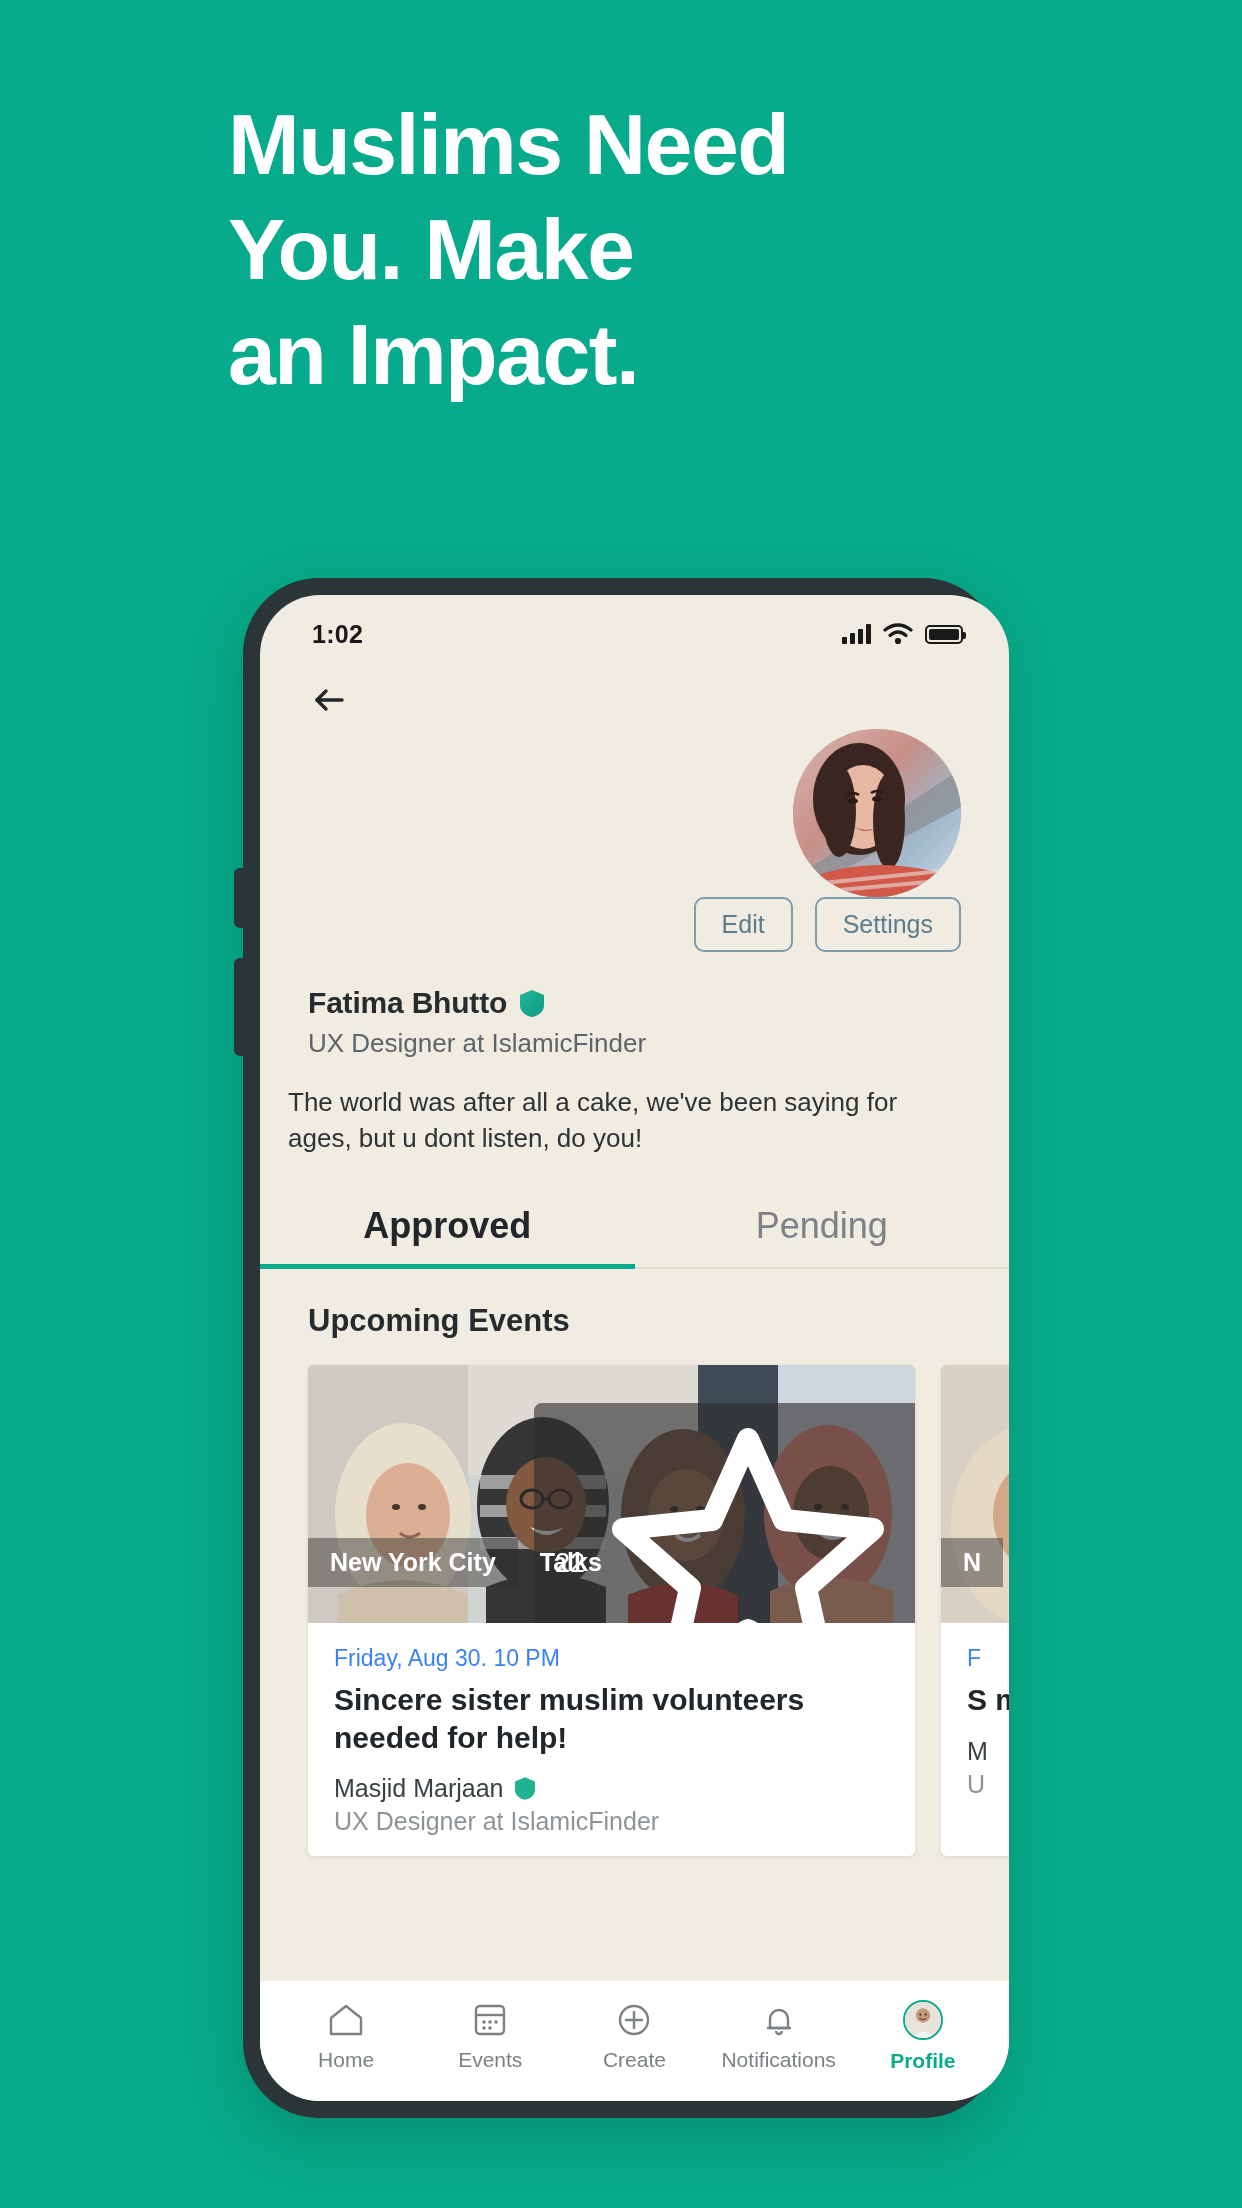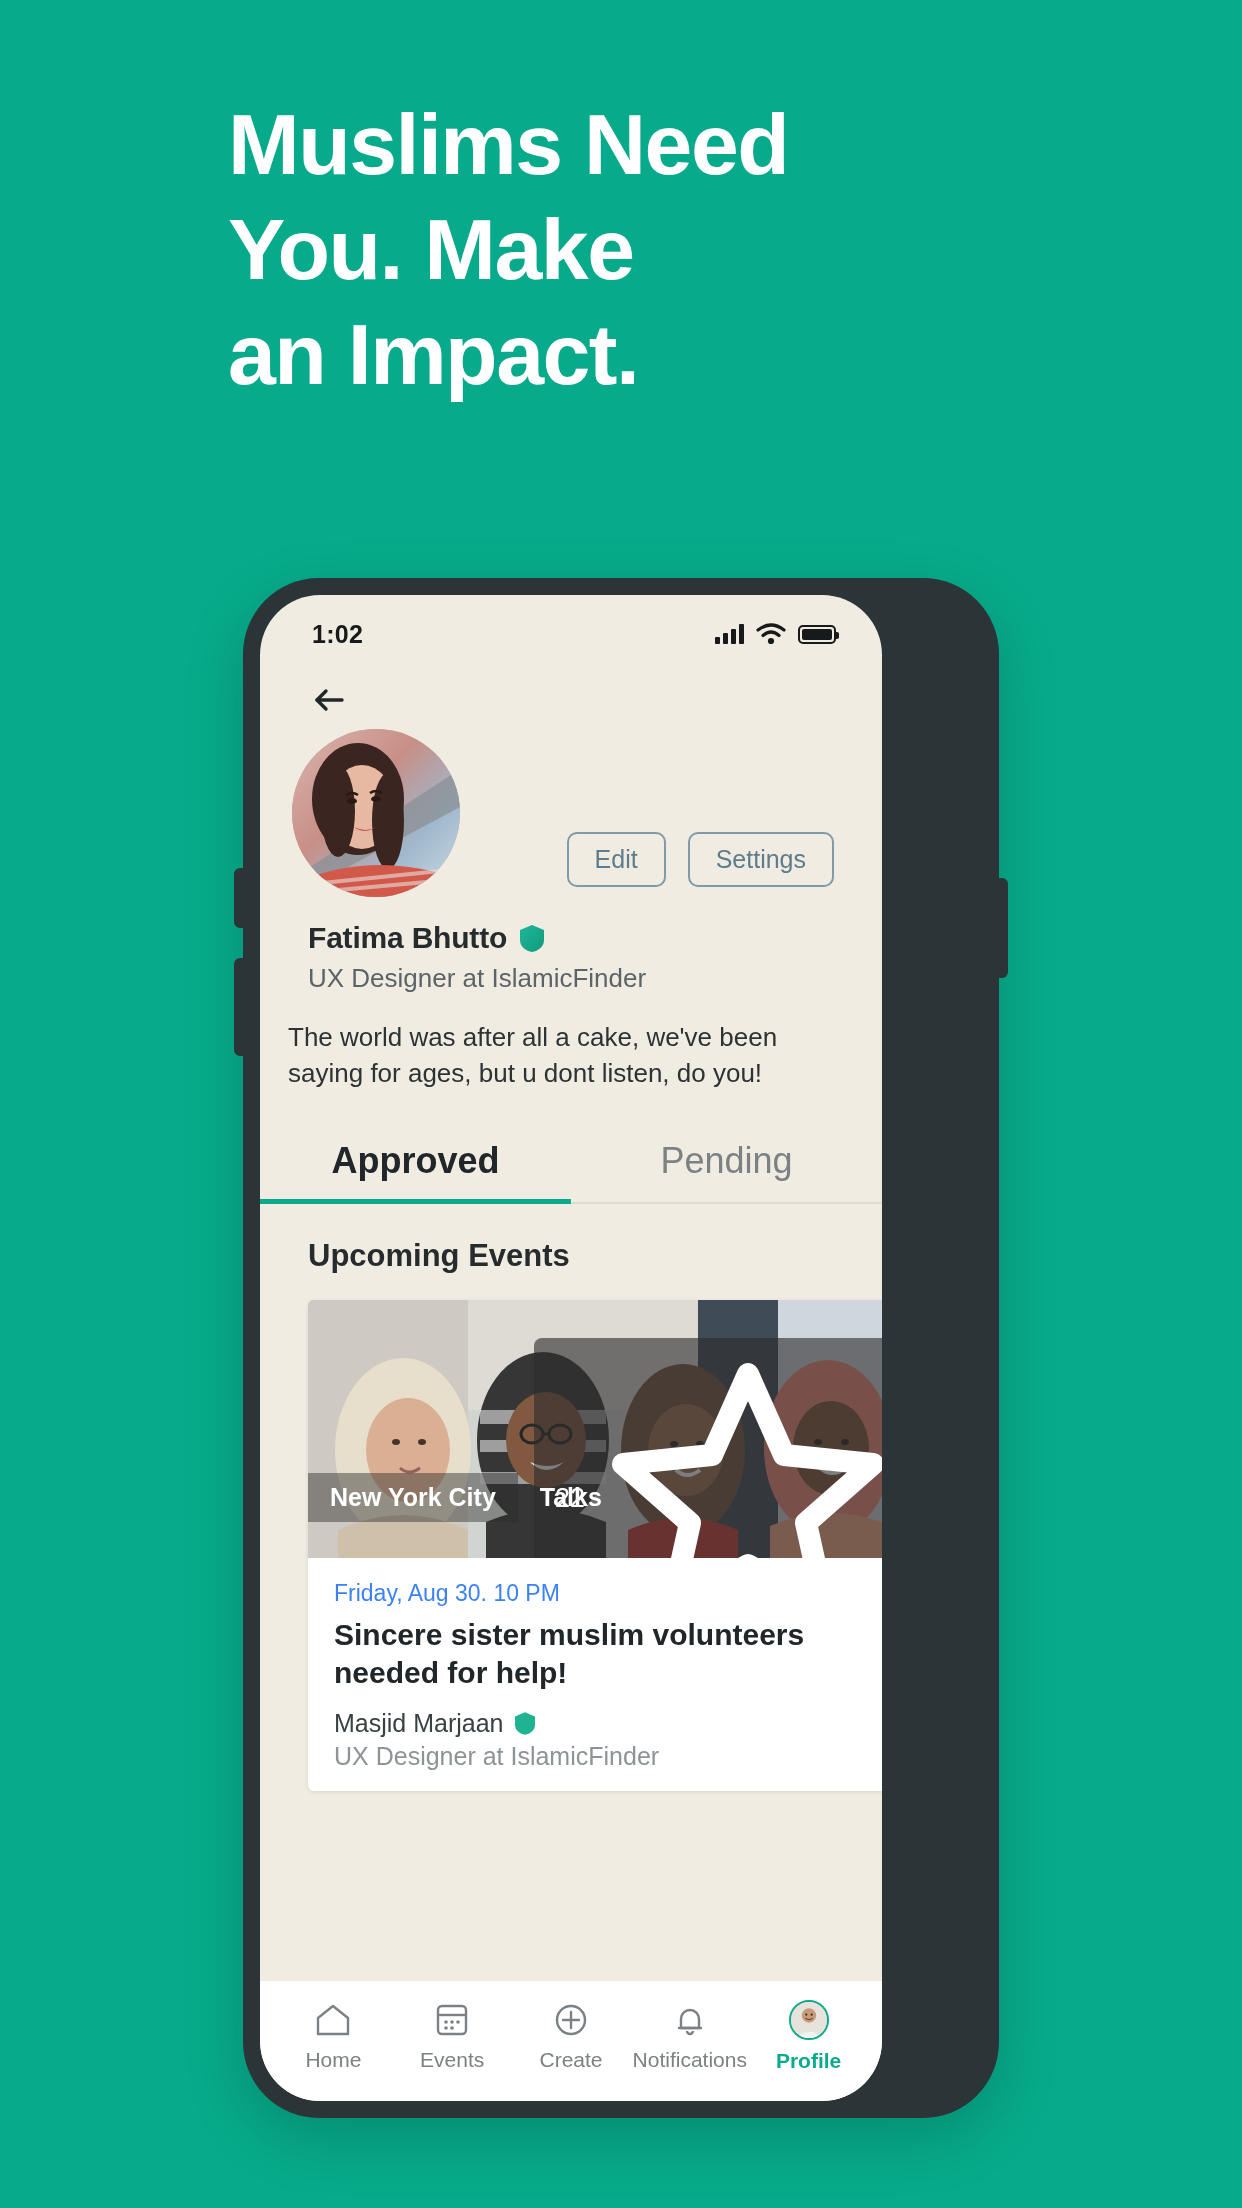--- a/index.html
+++ b/index.html
@@ -49,21 +49,21 @@
   .phone-btn.b2 { top: 380px; height: 98px; }
   .phone-btn.right {
     left: auto; right: -9px;
     top: 300px; height: 100px;
     border-radius: 0 6px 6px 0;
   }
 
   .screen {
     position: absolute;
     left: 17px; top: 17px;
-    width: 622px; height: 1506px;
+    width: 749px; height: 1506px;
     background: #f0ece1;
     border-radius: 60px;
     overflow: hidden;
     display: flex;
     flex-direction: column;
   }
 
   
   .statusbar {
     height: 62px;
@@ -103,20 +103,21 @@
   .app { flex: 1; display: flex; flex-direction: column; position: relative; overflow: hidden; }
 
   .back-row { padding: 22px 0 0 48px; }
   .back-arrow { width: 42px; height: 42px; display:block; }
 
   .avatar-row {
     position: relative;
     padding: 8px 48px 0 32px;
     display: flex;
     align-items: flex-end;
+    flex-direction: column;
   }
   .avatar {
     width: 168px; height: 168px;
     border-radius: 50%;
     overflow: hidden;
     flex: 0 0 168px;
     background: #c9a89b;
     position: relative;
   }
   .avatar svg { display:block; width:100%; height:100%; }

